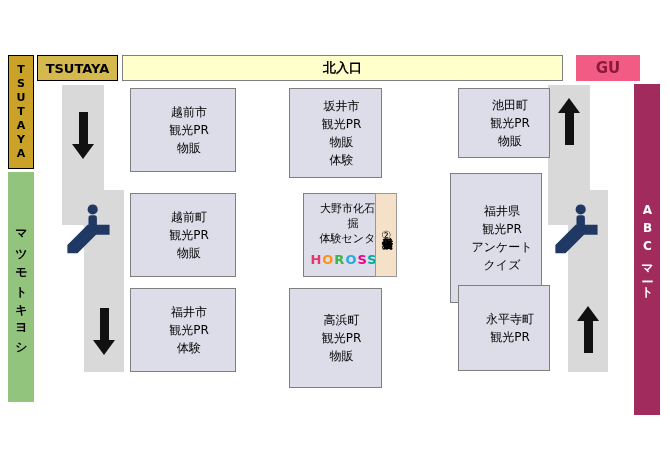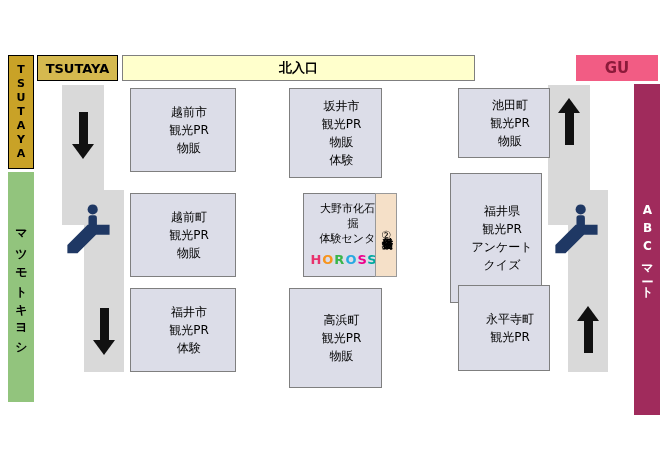--- a/index.html
+++ b/index.html
@@ -23,23 +23,23 @@
 <body>
 
 <div class="canvas">
 
   <div class="abs cell vtext" style="left:8px;top:55px;width:26px;height:114px;background:#c9a227;border:1px solid #000;font-weight:bold;font-size:11px;letter-spacing:1px;">TSUTAYA</div>
 
   <div class="abs cell vtext" style="left:8px;top:172px;width:26px;height:230px;background:#92c47d;font-weight:bold;font-size:12px;letter-spacing:5px;">マツモトキヨシ</div>
 
   <div class="abs cell banner" style="left:37px;top:55px;width:81px;height:26px;background:#d5b94f;border:1px solid #000;">TSUTAYA</div>
 
-  <div class="abs cell banner" style="left:122px;top:55px;width:353px;height:26px;background:#ffffcc;">北入口</div>
+  <div class="abs cell banner" style="left:122px;top:55px;width:441px;height:26px;background:#ffffcc;">北入口</div>
 
-  <div class="abs cell" style="left:576px;top:55px;width:82px;height:26px;background:#f25c84;color:#8b1a3a;font-weight:bold;font-size:15px;">GU</div>
+  <div class="abs cell" style="left:576px;top:55px;width:64px;height:26px;background:#f25c84;color:#8b1a3a;font-weight:bold;font-size:15px;">GU</div>
 
   <div class="abs cell vtext" style="left:634px;top:84px;width:26px;height:331px;background:#a02b5c;color:#fff;font-weight:bold;font-size:12px;letter-spacing:4px;">ABCマート</div>
 
 
   <div class="abs strip" style="left:62px;top:85px;width:42px;height:140px;"></div>
   <div class="abs strip" style="left:84px;top:190px;width:40px;height:182px;"></div>
   <div class="abs arr" style="left:72px;top:112px;">
     <div class="shaft"></div>
     <div class="head-down"></div>
   </div>

